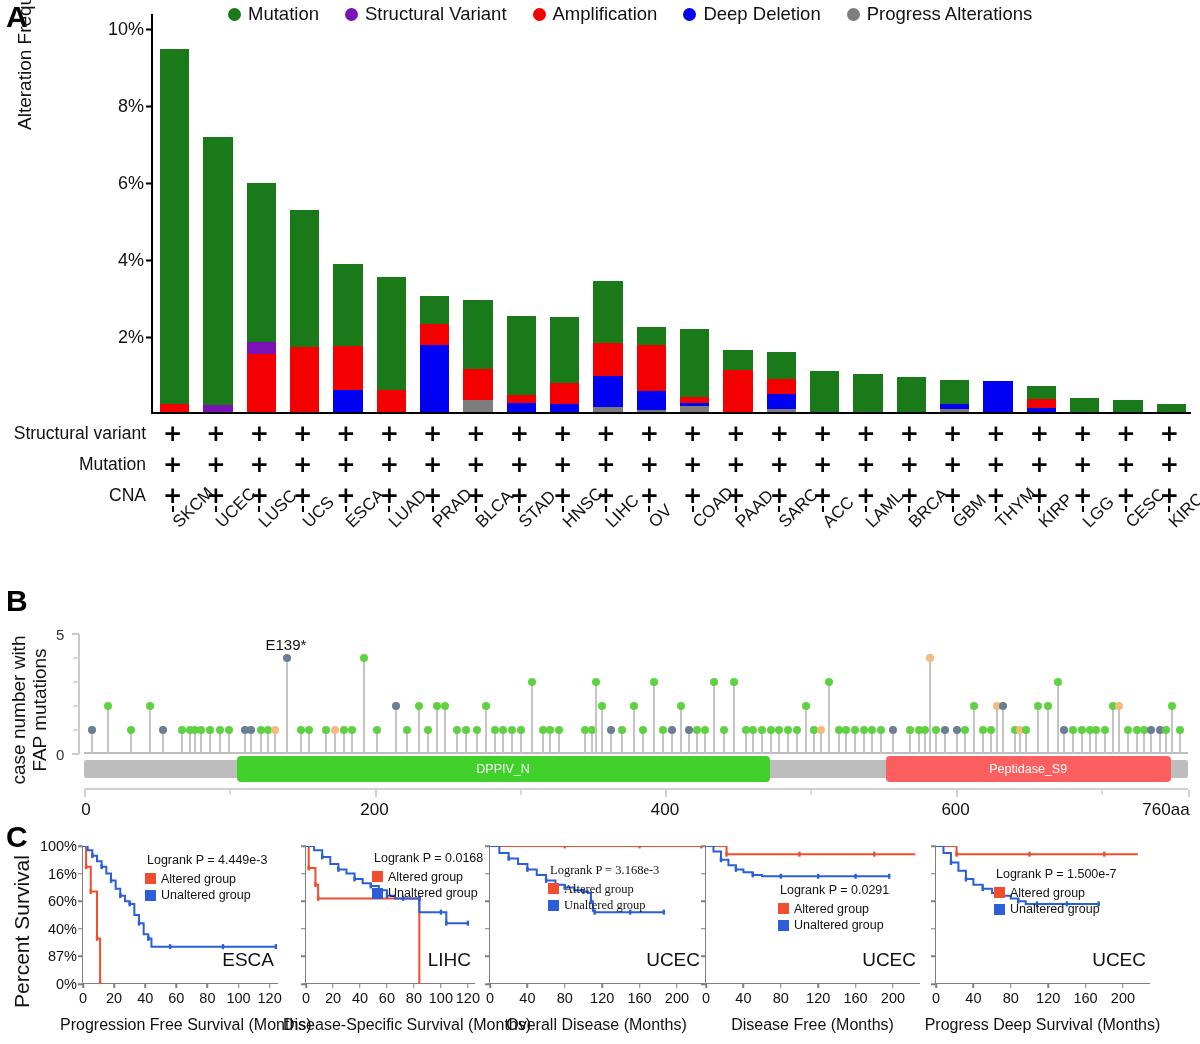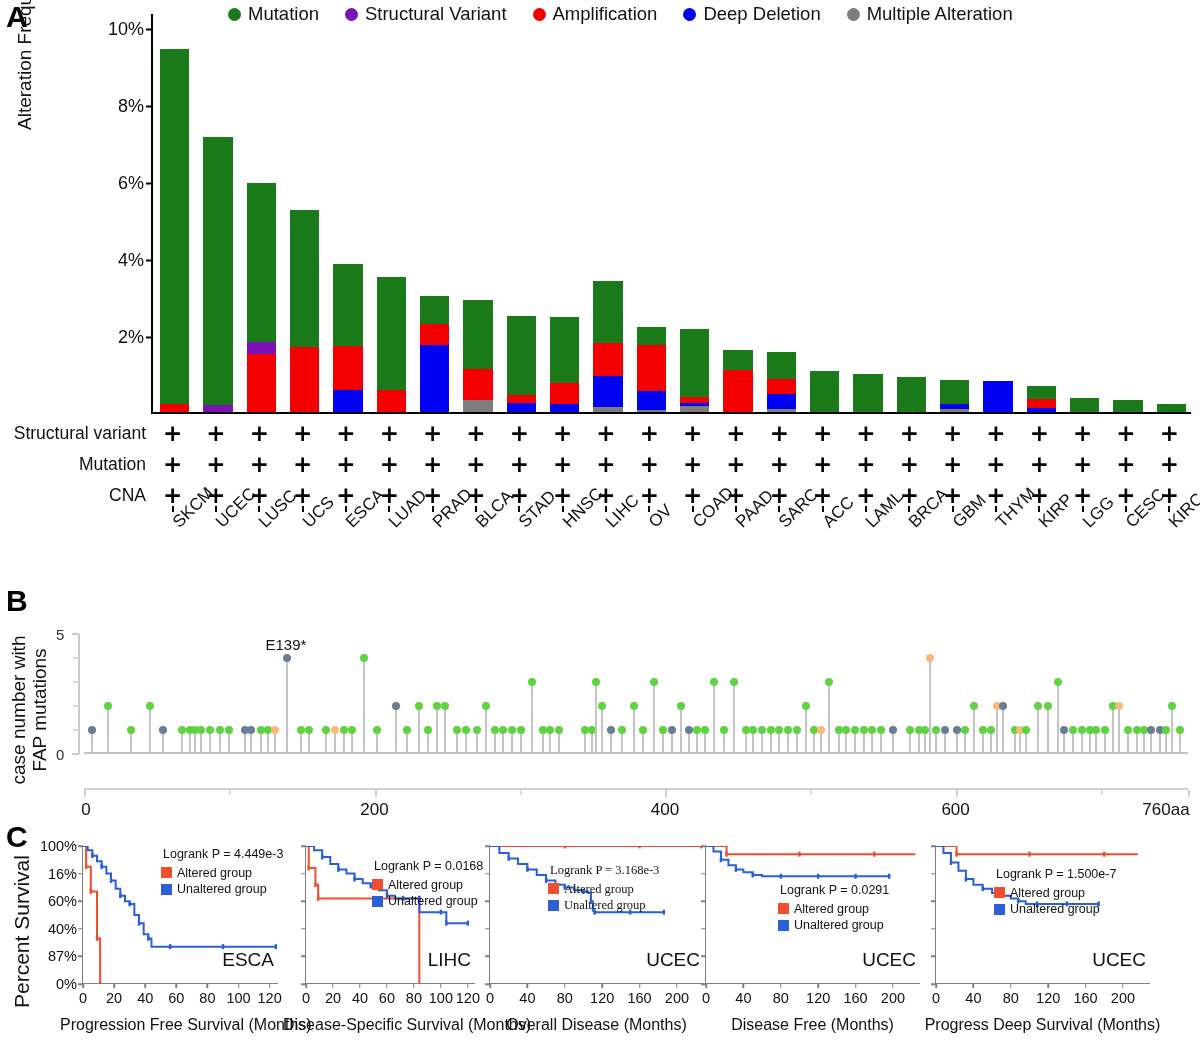--- a/index.html
+++ b/index.html
@@ -303,21 +303,21 @@
         <div class="leg-item">
           <span class="leg-dot" style="background: rgb(244, 0, 0);"></span>
           <span class="leg-txt">Amplification</span>
         </div>
         <div class="leg-item">
           <span class="leg-dot" style="background: rgb(0, 0, 242);"></span>
           <span class="leg-txt">Deep Deletion</span>
         </div>
         <div class="leg-item">
           <span class="leg-dot" style="background: rgb(125, 125, 125);"></span>
-          <span class="leg-txt">Multiple Alteration</span>
+          <span class="leg-txt">Progress Alterations</span>
         </div>
       </div>
 
     <div id="ylabA">Alteration Frequency</div>
 
     <div id="plotA">
         <div class="ytickA" style="top: 323.077px;">2%</div>
         <div class="ytickA" style="top: 246.154px;">4%</div>
         <div class="ytickA" style="top: 169.231px;">6%</div>
         <div class="ytickA" style="top: 92.3077px;">8%</div>
@@ -1029,20 +1029,25 @@
         </div>
         <div class="lolli" title="missense @748" style="left: 1086.57px; height: 48px; width: 2px;">
           <div class="lolli-stem" style="height: 48px;"></div>
           <div class="lolli-head" style="bottom: 44px; background: rgb(95, 209, 66);"></div>
         </div>
         <div class="lolli" title="missense @754" style="left: 1095.28px; height: 24px; width: 2px;">
           <div class="lolli-stem" style="height: 24px;"></div>
           <div class="lolli-head" style="bottom: 20px; background: rgb(95, 209, 66);"></div>
         </div>
       </div>
+    <div id="domainBar">
+        <div class="dom-bg" style="left: 0px; width: 1104px;"></div>
+        <div class="dom" style="left: 152.526px; width: 533.116px; background: rgb(64, 210, 42);">DPPIV_N</div>
+        <div class="dom" style="left: 801.853px; width: 284.716px; background: rgb(252, 95, 95);">Peptidase_S9</div>
+      </div>
     <div id="aaAxis">
         <div class="aatick" style="left: 0px;"></div>
         <div class="aalab" style="left: 2px;">0</div>
         <div class="aatick" style="left: 290.526px;"></div>
         <div class="aalab" style="left: 290.526px;">200</div>
         <div class="aatick" style="left: 581.053px;"></div>
         <div class="aalab" style="left: 581.053px;">400</div>
         <div class="aatick" style="left: 871.579px;"></div>
         <div class="aalab" style="left: 871.579px;">600</div>
         <div class="aatick" style="left: 1104px;"></div>
@@ -1098,21 +1103,21 @@
             <rect x="17.466666666666665" y="18.1" width="2.4" height="5" fill="#2a5fd9"></rect>
             <rect x="26.8" y="31.9" width="2.4" height="5" fill="#2a5fd9"></rect>
             <rect x="36.133333333333326" y="47.07999999999999" width="2.4" height="5" fill="#2a5fd9"></rect>
             <rect x="45.46666666666666" y="55.36000000000001" width="2.4" height="5" fill="#2a5fd9"></rect>
             <rect x="54.8" y="74.68" width="2.4" height="5" fill="#2a5fd9"></rect>
             <rect x="64.13333333333333" y="89.86000000000001" width="2.4" height="5" fill="#2a5fd9"></rect>
             <rect x="85.9111111111111" y="98.14" width="2.4" height="5" fill="#2a5fd9"></rect>
             <rect x="138.8" y="98.14" width="2.4" height="5" fill="#2a5fd9"></rect>
             <rect x="191.6888888888889" y="98.14" width="2.4" height="5" fill="#2a5fd9"></rect>
           </svg>
-          <div class="km-legend" style="left: 62px; top: 0; margin-left: 16px;">
+          <div class="km-legend" style="left: 62px; top: 6px;">
             <div style="margin-bottom: 2px; margin-left: 2px;">Logrank P = 4.449e-3</div>
             <div class="lgrow">
               <span class="km-swatch" style="background: rgb(240, 78, 47);"></span>
               <span>Altered group</span>
             </div>
             <div class="lgrow">
               <span class="km-swatch" style="background: rgb(42, 95, 217);"></span>
               <span>Unaltered group</span>
             </div>
           </div>
@@ -1153,21 +1158,21 @@
             <rect x="31.18095238095238" y="20.860000000000007" width="2.4" height="5" fill="#2a5fd9"></rect>
             <rect x="47.37142857142857" y="30.520000000000003" width="2.4" height="5" fill="#2a5fd9"></rect>
             <rect x="63.561904761904756" y="37.42000000000001" width="2.4" height="5" fill="#2a5fd9"></rect>
             <rect x="79.75238095238095" y="47.07999999999999" width="2.4" height="5" fill="#2a5fd9"></rect>
             <rect x="95.94285714285714" y="49.839999999999996" width="2.4" height="5" fill="#2a5fd9"></rect>
             <rect x="112.13333333333333" y="49.839999999999996" width="2.4" height="5" fill="#2a5fd9"></rect>
             <rect x="133.72063492063492" y="63.63999999999999" width="2.4" height="5" fill="#2a5fd9"></rect>
             <rect x="139.1174603174603" y="74.68" width="2.4" height="5" fill="#2a5fd9"></rect>
             <rect x="160.7047619047619" y="74.68" width="2.4" height="5" fill="#2a5fd9"></rect>
           </svg>
-          <div class="km-legend" style="left: 66px; top: 12px;">
+          <div class="km-legend" style="left: 66px; top: 4px;">
             <div style="margin-bottom: 2px; margin-left: 2px;">Logrank P = 0.0168</div>
             <div class="lgrow">
               <span class="km-swatch" style="background: rgb(240, 78, 47);"></span>
               <span>Altered group</span>
             </div>
             <div class="lgrow">
               <span class="km-swatch" style="background: rgb(42, 95, 217);"></span>
               <span>Unaltered group</span>
             </div>
           </div>

